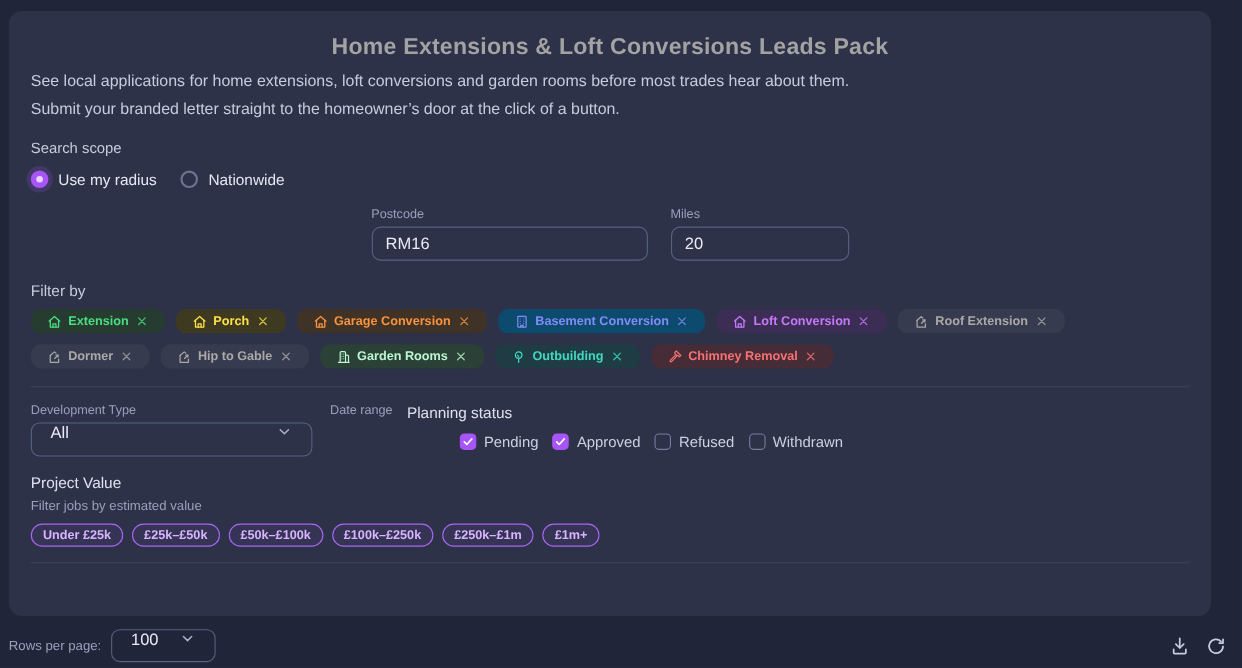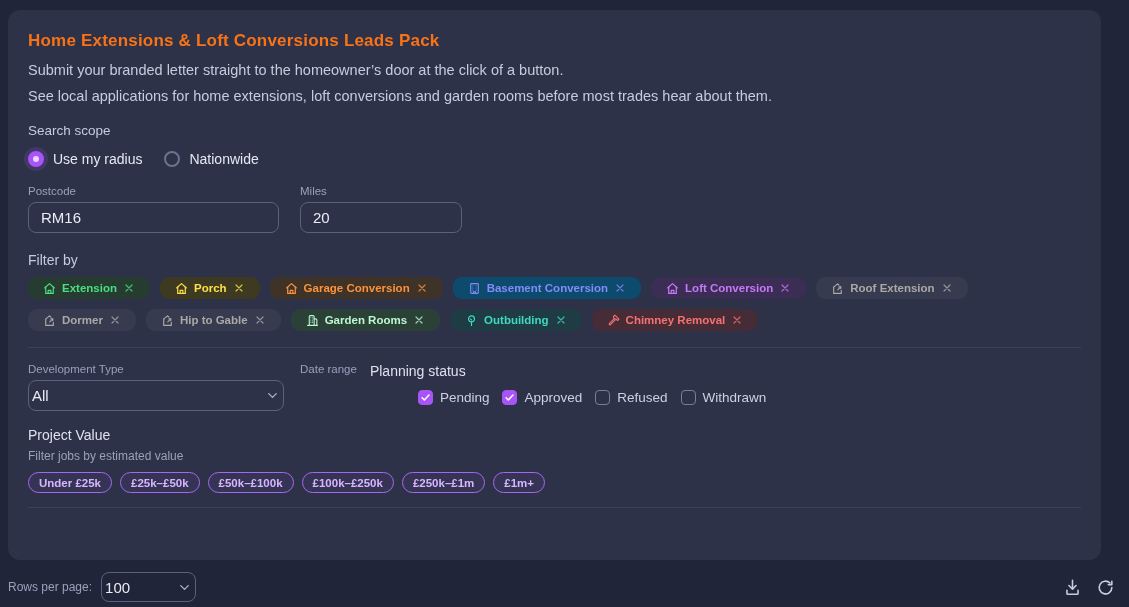--- a/index.html
+++ b/index.html
@@ -7,21 +7,21 @@
   body {
     background:#20253a;
     font-family:"Liberation Sans", sans-serif;
     color:#e9ebf4;
     position:relative;
   }
   .card {
     position:absolute; left:8px; top:10px; width:1093px; height:550px;
     background:#2d3249; border-radius:12px; padding:21px 20px;
   }
-  .title { font-size:17px; font-weight:700; letter-spacing:.2px; color:#f97316; }
+  .title { font-size:21px; font-weight:700; letter-spacing:.2px; color:#a3a3a3;text-align:center; }
   .subtitle { margin-top:11px; font-size:14.5px; color:#c6cbdf; }
   .subtitle + .subtitle { margin-top:10px; }
   .section-label { margin-top:19px; font-size:13.5px; color:#c6cbdf; }
 
   .radio-row { display:flex; align-items:center; gap:22px; margin-top:13px; }
   .radio-opt { display:flex; align-items:center; gap:9px; cursor:pointer; }
   .radio-circle {
     width:16px; height:16px; border-radius:50%;
     border:2px solid #6b7390; flex:0 0 auto;
   }
@@ -29,21 +29,21 @@
     border-color:#a855f7; background:#a855f7;
     box-shadow:0 0 0 4px rgba(168,85,247,.18);
     position:relative;
   }
   .radio-opt.selected .radio-circle::after {
     content:""; position:absolute; left:3px; top:3px; width:6px; height:6px;
     border-radius:50%; background:#e9d5ff;
   }
   .radio-label { font-size:14px; color:#e4e8f2; }
 
-  .inputs-row { display:flex; gap:21px; margin-top:18px; }
+  .inputs-row { display:flex; gap:21px; margin-top:18px;justify-content:center; }
   .field-label { font-size:11.5px; color:#99a0bb; margin-bottom:5px; }
   .text-input {
     height:31px; background:transparent; border:1px solid #596180; border-radius:8px;
     color:#e9ebf4; font-size:15px; font-family:"Liberation Sans", sans-serif;
     padding:0 12px; width:100%; outline:none;
   }
   .w-postcode { width:251px; }
   .w-miles { width:162px; }
 
   .chips { display:flex; flex-wrap:wrap; gap:10px; margin-top:9px; max-width:980px; }
@@ -52,22 +52,22 @@
     padding:0 15px; border-radius:9px; font-size:11.5px; font-weight:700;
   }
   .chip svg { display:block; }
   .chip .chip-x { opacity:.8; cursor:pointer; }
 
   .divider { border:none; border-top:1px solid #3c4359; margin-top:16px; }
 
   .selects-row { display:flex; margin-top:15px; align-items:flex-start; }
   .select-box {
     height:31px; border:1px solid #596180; border-radius:8px;
-    display:flex; align-items:center; justify-content:space-between;
-    padding:0 3px; cursor:pointer; background:transparent;
+    display:flex; align-items:flex-start; justify-content:space-between;
+    padding:0 17px; cursor:pointer; background:transparent;
   }
   .select-value { font-size:15px; color:#e9ebf4; }
   .chev { color:#a9b1cc; }
   .w-dev { width:256px; }
   .w-date { width:257px; }
   .col-date { margin-left:16px; }
   .col-planning { margin-left:13px; }
   .planning-title { font-size:14px; color:#dde1ee; }
   .checks-row { display:flex; align-items:center; gap:13px; margin-top:11px;padding-left:48px; }
   .check-opt { display:flex; align-items:center; gap:7px; cursor:pointer; }
@@ -104,22 +104,22 @@
   .rpp-select { width:95px; height:30px; }
   .bottom-icons { margin-left:auto; display:flex; align-items:center; gap:14px; color:#c7cce0; }
   .icon-btn { cursor:pointer; display:flex; }
 </style>
 </head>
 <body>
 
 <div class="card">
 
   <div class="title">Home Extensions &amp; Loft Conversions Leads Pack</div>
+  <p class="subtitle">See local applications for home extensions, loft conversions and garden rooms before most trades hear about them.</p>
   <p class="subtitle">Submit your branded letter straight to the homeowner’s door at the click of a button.</p>
-  <p class="subtitle">See local applications for home extensions, loft conversions and garden rooms before most trades hear about them.</p>
 
   <div class="section-label">Search scope</div>
   <div class="radio-row">
     <div class="radio-opt selected">
       <span class="radio-circle"></span>
       <span class="radio-label">Use my radius</span>
     </div>
     <div class="radio-opt">
       <span class="radio-circle"></span>
       <span class="radio-label">Nationwide</span>

